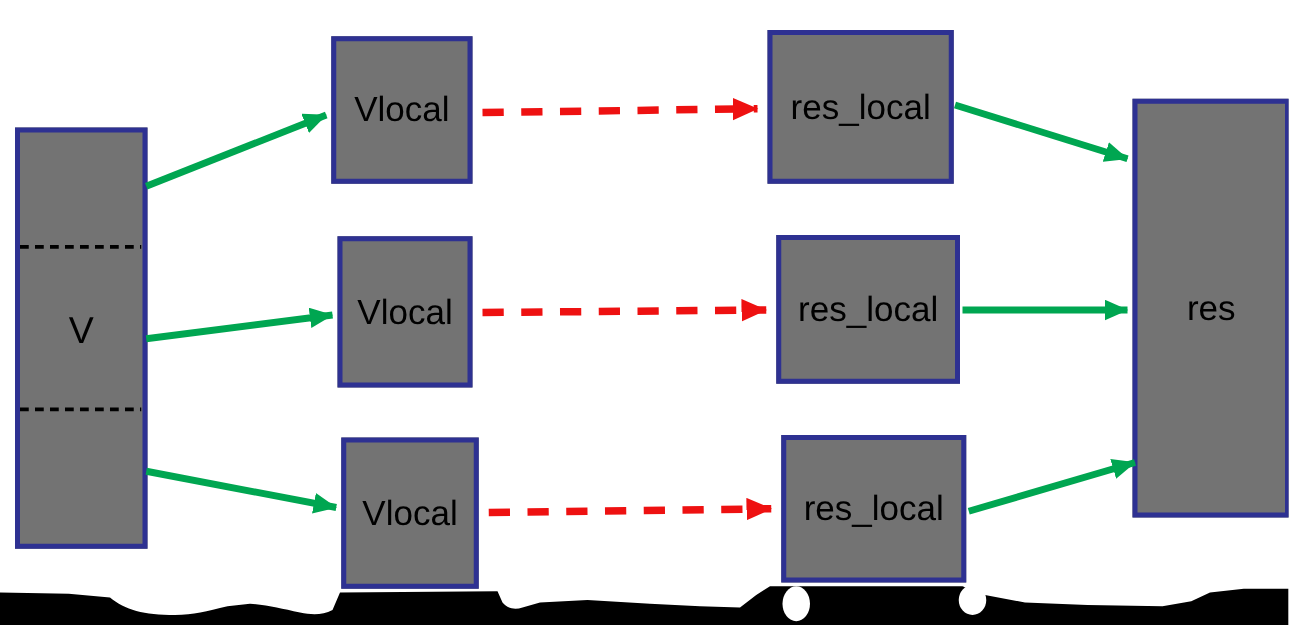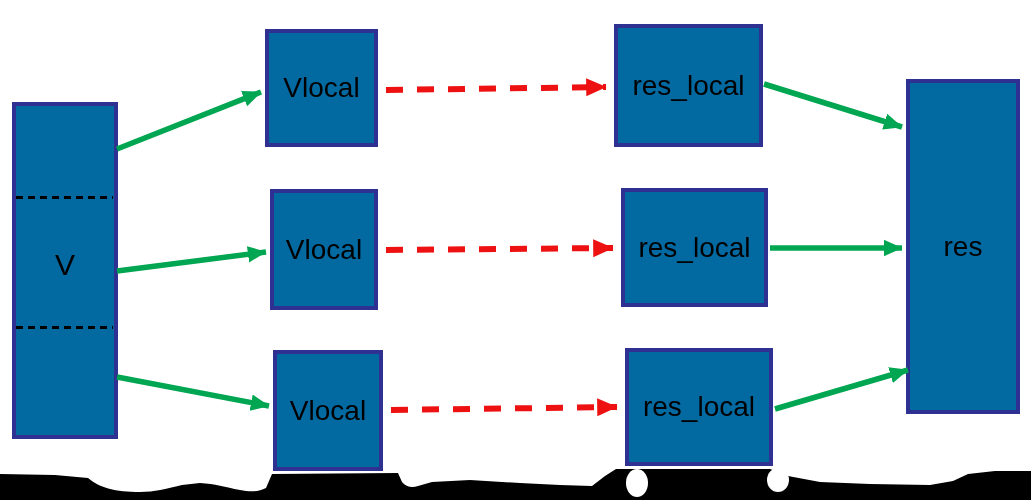--- a/index.html
+++ b/index.html
@@ -12,41 +12,41 @@
     position: relative;
     width: 1031px;
     height: 500px;
     background: #ffffff;
     overflow: hidden;
   }
   .box {
     position: absolute;
     box-sizing: border-box;
     border: 4px solid #2e3192;
-    background: #0369a1;
+    background: #737373;
     display: flex;
     align-items: center;
     justify-content: center;
     color: #000000;
     font-size: 28px;
     line-height: 1;
   }
   
   .box.v        { left: 12px;  top: 102px; width: 106px; height: 337px; }
   .box.v .lbl   { position: absolute; left: 0; right: 0; top: 144px; text-align: center; font-size: 30px; }
   
   .box.vlocal1  { left: 265px; top: 29px;  width: 113px; height: 118px; }
   .box.vlocal2  { left: 270px; top: 189px; width: 108px; height: 121px; }
   .box.vlocal3  { left: 273px; top: 350px; width: 110px; height: 121px; }
   
   .box.reslocal1 { left: 614px; top: 24px;  width: 149px; height: 123px; }
   .box.reslocal2 { left: 621px; top: 188px; width: 147px; height: 119px; }
   .box.reslocal3 { left: 625px; top: 348px; width: 148px; height: 118px; }
   
-  .box.res      { left: 906px; top: 79px;  width: 114px; height: 335px; }
+  .box.res      { left: 906px; top: 79px;  width: 126px; height: 335px; }
 
   .overlay {
     position: absolute;
     left: 0; top: 0;
     width: 1031px;
     height: 500px;
     pointer-events: none;
   }
 </style>
 </head>

